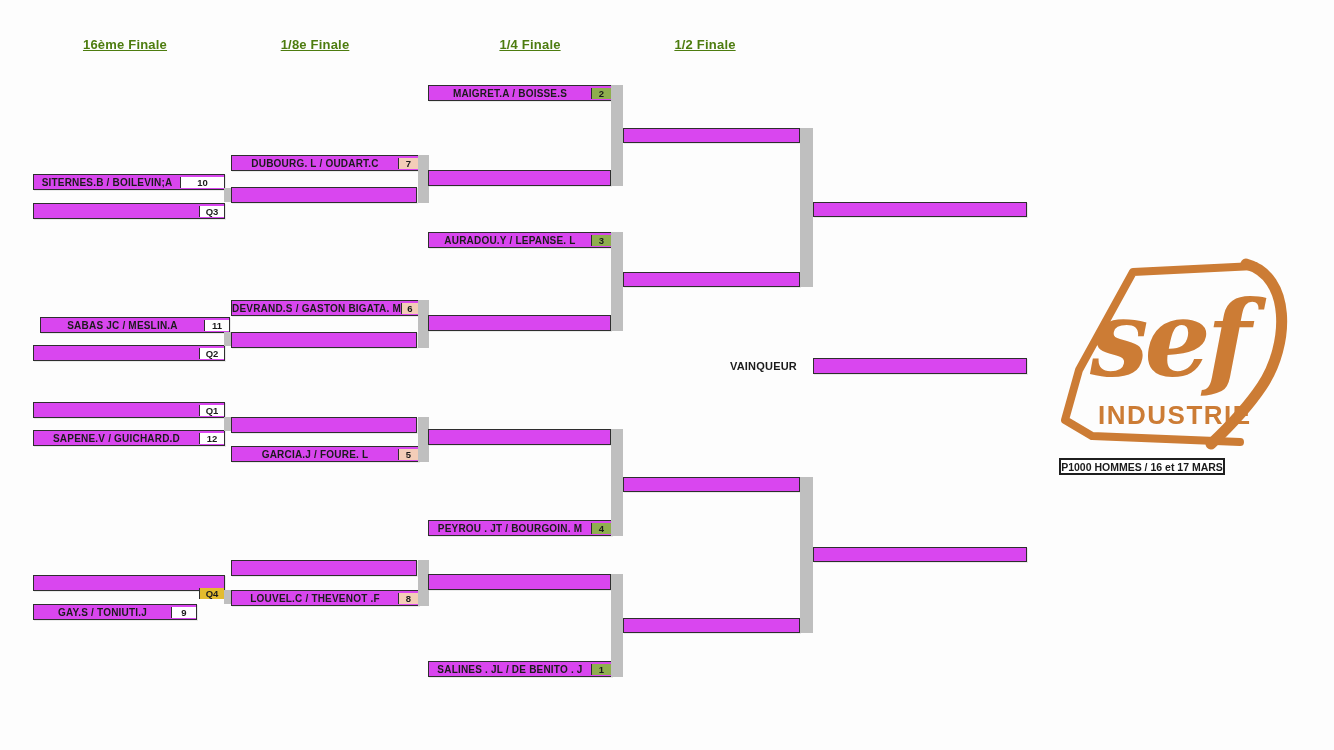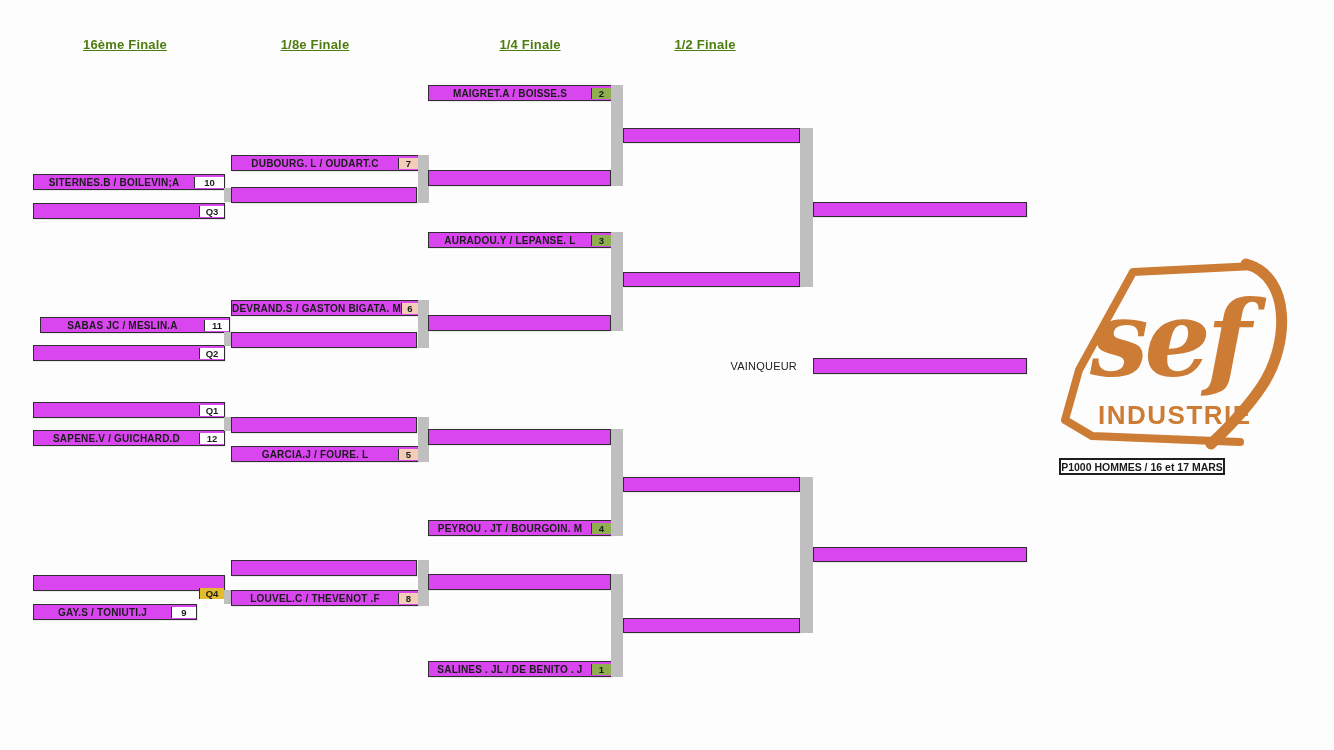--- a/index.html
+++ b/index.html
@@ -24,21 +24,21 @@
     display:flex;align-items:center;justify-content:center;
     border-left:1.6px solid var(--border-dark);box-sizing:border-box;
     font-size:9.5px;font-weight:bold;background:#fff;
   }
   .seed[data-tone="green"]{background:var(--seed-green);}
   .seed[data-tone="salmon"]{background:var(--seed-salmon);}
   .seed[data-tone="gold"]{background:var(--seed-gold);margin-top:21px;}
   .seed[data-tone="plain"]{background:#ffffff;}
   .bar{position:absolute;width:11px;background:var(--bar-gray);}
   .winner-label{
-    position:absolute;font-size:11px;font-weight:normal;text-align:right;letter-spacing:.2px;
+    position:absolute;font-size:11px;font-weight:bold;text-align:right;letter-spacing:.2px;
   }
   .caption-box{
     position:absolute;border:2px solid #1f1f1f;background:#fff;box-sizing:border-box;
     display:flex;align-items:center;justify-content:center;
     font-size:10.5px;font-weight:bold;white-space:nowrap;
   }
   .logo-stroke{stroke:var(--logo-orange);fill:none;stroke-linejoin:round;stroke-linecap:round;}
   .logo-fill{fill:var(--logo-orange);}
 </style>
 </head>
@@ -46,21 +46,21 @@
 
 <div id="stage">
 
   <div class="rheader" style="left:40px;top:37px;width:170px">16ème Finale</div>
   <div class="rheader" style="left:230px;top:37px;width:170px">1/8e Finale</div>
   <div class="rheader" style="left:445px;top:37px;width:170px">1/4 Finale</div>
   <div class="rheader" style="left:620px;top:37px;width:170px">1/2 Finale</div>
 
   <div class="tbox" style="left:33px;top:174px;width:192px">
     <span class="tname">SITERNES.B / BOILEVIN;A</span>
-    <span class="seed" style="width:30px" data-tone="plain">10</span>
+    <span class="seed" style="width:44px" data-tone="plain">10</span>
   </div>
   <div class="tbox" style="left:33px;top:203px;width:192px">
     <span class="tname"></span>
     <span class="seed" style="width:25px" data-tone="plain">Q3</span>
   </div>
   <div class="tbox" style="left:40px;top:317px;width:190px">
     <span class="tname">SABAS JC / MESLIN.A</span>
     <span class="seed" style="width:25px" data-tone="plain">11</span>
   </div>
   <div class="tbox" style="left:33px;top:345px;width:192px">

